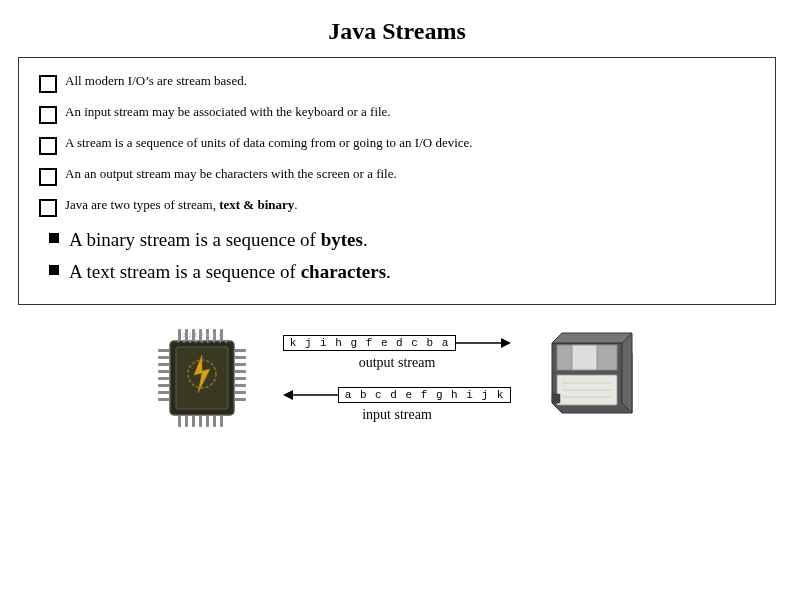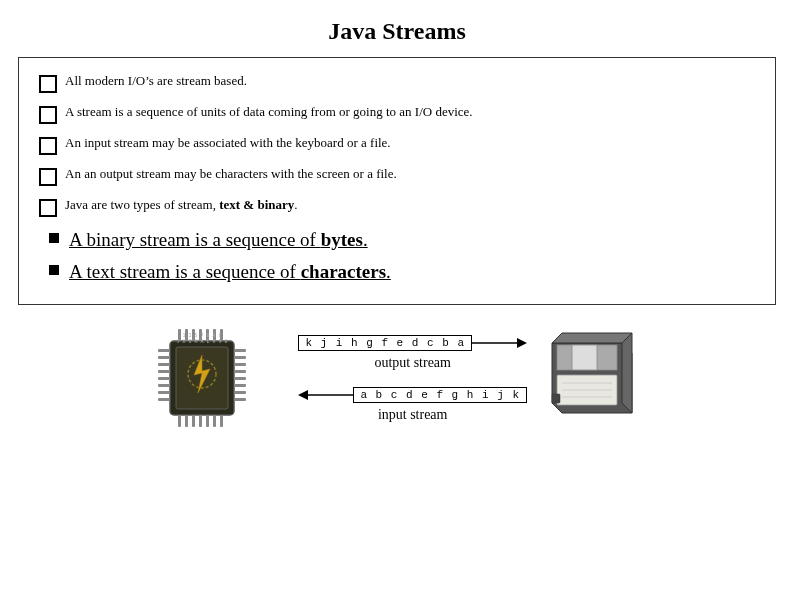--- a/index.html
+++ b/index.html
@@ -56,21 +56,20 @@
       margin-left: 10px;
     }
 
     .sub-bullet-item {
       display: flex;
       align-items: flex-start;
       font-size: 19px;
       line-height: 1.35;
       margin-bottom: 6px;
       color: #000;
-      text-decoration: underline;
     }
 
     .sub-bullet-item .sq-marker {
       display: inline-block;
       width: 10px;
       height: 10px;
       background: #000;
       margin-right: 10px;
       margin-top: 6px;
       flex-shrink: 0;
@@ -90,21 +89,21 @@
       width: 130px;
       display: flex;
       align-items: center;
       justify-content: center;
     }
 
     
     .stream-labels {
       display: flex;
       flex-direction: column;
-      align-items: flex-end;
+      align-items: center;
       justify-content: center;
       gap: 14px;
       width: 260px;
     }
 
     .stream-row {
       display: flex;
       flex-direction: column;
       align-items: center;
       gap: 2px;
@@ -146,26 +145,26 @@
 
 <div class="content-box">
 
   <div class="bullet-item">
     <span class="checkbox"></span>
     <span class="text">All modern I/O’s are stream based.</span>
   </div>
 
   <div class="bullet-item">
     <span class="checkbox"></span>
+    <span class="text">An input stream may be associated with the keyboard or a file.</span>
+  </div>
+
+  <div class="bullet-item">
+    <span class="checkbox"></span>
     <span class="text">A stream is a sequence of units of data coming from  or going to an I/O device.</span>
-  </div>
-
-  <div class="bullet-item">
-    <span class="checkbox"></span>
-    <span class="text">An input stream may be associated with the keyboard or a file.</span>
   </div>
 
   <div class="bullet-item">
     <span class="checkbox"></span>
     <span class="text">An an output stream may be characters with the screen or a file.</span>
   </div>
 
   <div class="bullet-item">
     <span class="checkbox"></span>
     <span class="text">

